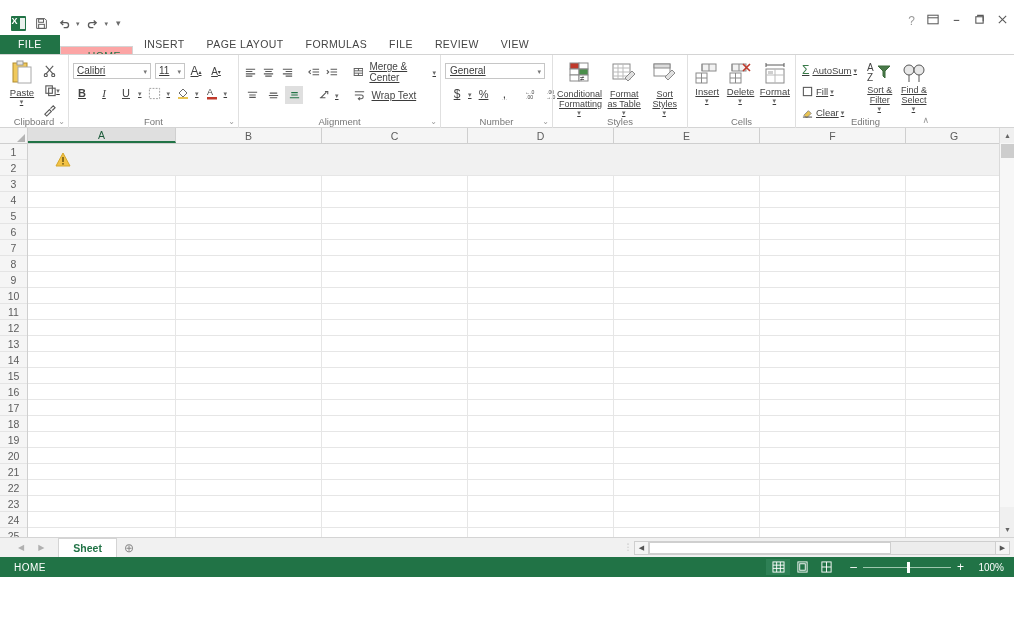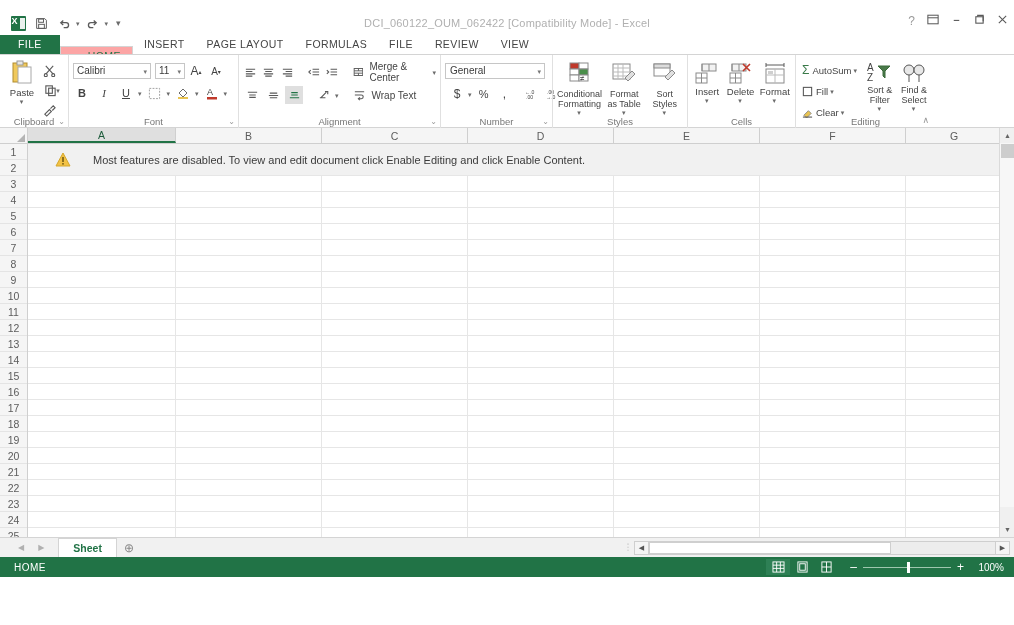--- a/index.html
+++ b/index.html
@@ -32,21 +32,21 @@
   .tabbar { position:relative; height:19px; background:#fff; display:flex; align-items:flex-end; padding-left:0; }
   .tab {
     height:19px; line-height:19px; padding:0 11px; font-size:10.5px;
     color:#444; letter-spacing:.4px; white-space:nowrap;
   }
   .tab.file { background:#217346; color:#fff; padding:0 18px; font-size:10.5px; }
   .tab.active { background:#fca5a5; border:1px solid #d4d4d4; border-bottom:1px solid #fff; position:relative; top:11px; color:#217346;padding-left:27px; }
 
   
   .ribbon { position:relative; height:74px; background:#fff; border-top:1px solid #d4d4d4; border-bottom:1px solid #d4d4d4; display:flex; }
-  .grp { position:relative; height:73px; display:flex; flex-direction:column; justify-content:flex-start; padding:3px 4px 0 4px; }
+  .grp { position:relative; height:73px; display:flex; flex-direction:column; justify-content:flex-start; padding:3px 4px 0 4px;text-decoration:underline; }
   .grp + .grp { border-left:1px solid #e0e0e0; }
   .grp-label { position:absolute; bottom:1px; left:0; right:0; text-align:center; font-size:9.5px; color:#777; }
   .dlg { position:absolute; bottom:2px; right:3px; font-size:8px; color:#9a9a9a; }
   .grp-body { display:flex; align-items:flex-start; height:54px; }
 
   .bigbtn { width:44px; display:flex; flex-direction:column; align-items:center; justify-content:flex-start; font-size:9.5px; color:#444; padding-top:2px; }
   .bigbtn .lbl { text-align:center; line-height:10px; margin-top:1px; }
 
   .smallrow { display:flex; align-items:center; gap:2px; }
   .sbtn { width:18px; height:18px; display:flex; align-items:center; justify-content:center; font-size:10px; color:#444; }
@@ -154,21 +154,20 @@
       <div class="qat-btn">
         <svg width="13" height="13" viewBox="0 0 16 16">
             <path class="ico" style="stroke-width:1.6" d="M12 7H6a3 3 0 0 0 0 6h3"></path>
             <path class="ico" style="stroke-width:1.6" d="M9.5 4.3l3.1 2.8-3 2.8"></path>
           </svg>
       </div>
       <span class="caret">▾</span>
       <span class="caret" style="margin-left:5px;font-size:9px;">▾</span>
     </div>
 
-    <div class="title-text">DCI_060122_OUM_062422  [Compatibility Mode] - Excel</div>
 
     <div class="wincontrols">
       <span class="wc">?</span>
       <span class="wc">
         <svg width="12" height="11" viewBox="0 0 14 12">
             <rect class="ico" x="1" y="1" width="12" height="10"></rect>
             <path class="ico" d="M1 4h12"></path>
           </svg>
       </span>
       <span class="wc">
@@ -400,21 +399,21 @@
         <div class="bigbtn" style="width:48px;">
           <svg width="28" height="26" viewBox="0 0 28 26">
             <rect x="4" y="1" width="9" height="6" fill="#c0392b" stroke="#8a8a8a"></rect>
             <rect x="13" y="1" width="9" height="6" fill="#fff" stroke="#8a8a8a"></rect>
             <rect x="4" y="7" width="9" height="6" fill="#fff" stroke="#8a8a8a"></rect>
             <rect x="13" y="7" width="9" height="6" fill="#4a8f4a" stroke="#8a8a8a"></rect>
             <rect x="4" y="13" width="9" height="6" fill="#fff" stroke="#8a8a8a"></rect>
             <rect x="13" y="13" width="9" height="6" fill="#fff" stroke="#8a8a8a"></rect>
             <text x="14" y="19" font-size="8" fill="#444" font-family="Liberation Sans">≠</text>
           </svg>
-          <span class="lbl" style="font-size:9px;">Conditional Formatting</span>
+          <span class="lbl" style="font-size:9px;text-align:right;">Conditional Formatting</span>
           <span class="caret">▾</span>
         </div>
         <div class="bigbtn" style="width:44px;">
           <svg width="26" height="26" viewBox="0 0 26 26">
             <rect x="2" y="2" width="17" height="15" fill="#fff" stroke="#8a8a8a"></rect>
             <path d="M2 6h17M2 10h17M2 14h17M7 2v15M12 2v15" stroke="#bbb" fill="none"></path>
             <path d="M14 16l7-7 3 3-7 7z" fill="#e0e0e0" stroke="#8a8a8a"></path>
           </svg>
           <span class="lbl" style="font-size:9px;">Format as Table</span>
           <span class="caret">▾</span>
@@ -790,21 +789,20 @@
             </div>
           </div>
         <div class="warnrow">
           <span class="warn-ico">
             <svg width="16" height="15" viewBox="0 0 16 15">
               <path d="M8 1L15 14H1z" fill="#f2c245" stroke="#d4a72c"></path>
               <path d="M8 5v5" stroke="#6b5410" stroke-width="1.5"></path>
               <circle cx="8" cy="11.8" r="0.9" fill="#6b5410"></circle>
             </svg>
           </span>
-          <span class="warn-text">Most features are disabled. To view and edit document click Enable Editing and click Enable Content.</span>
         </div>
       </div>
     </div>
 
     <div class="vscroll">
       <div class="vs-track"></div>
       <div class="vs-arrow">▲</div>
       <div class="vs-thumb"></div>
       <div class="vs-bottom"></div>
       <div class="vs-arrow" style="position:absolute;bottom:0;left:0;">▼</div>

